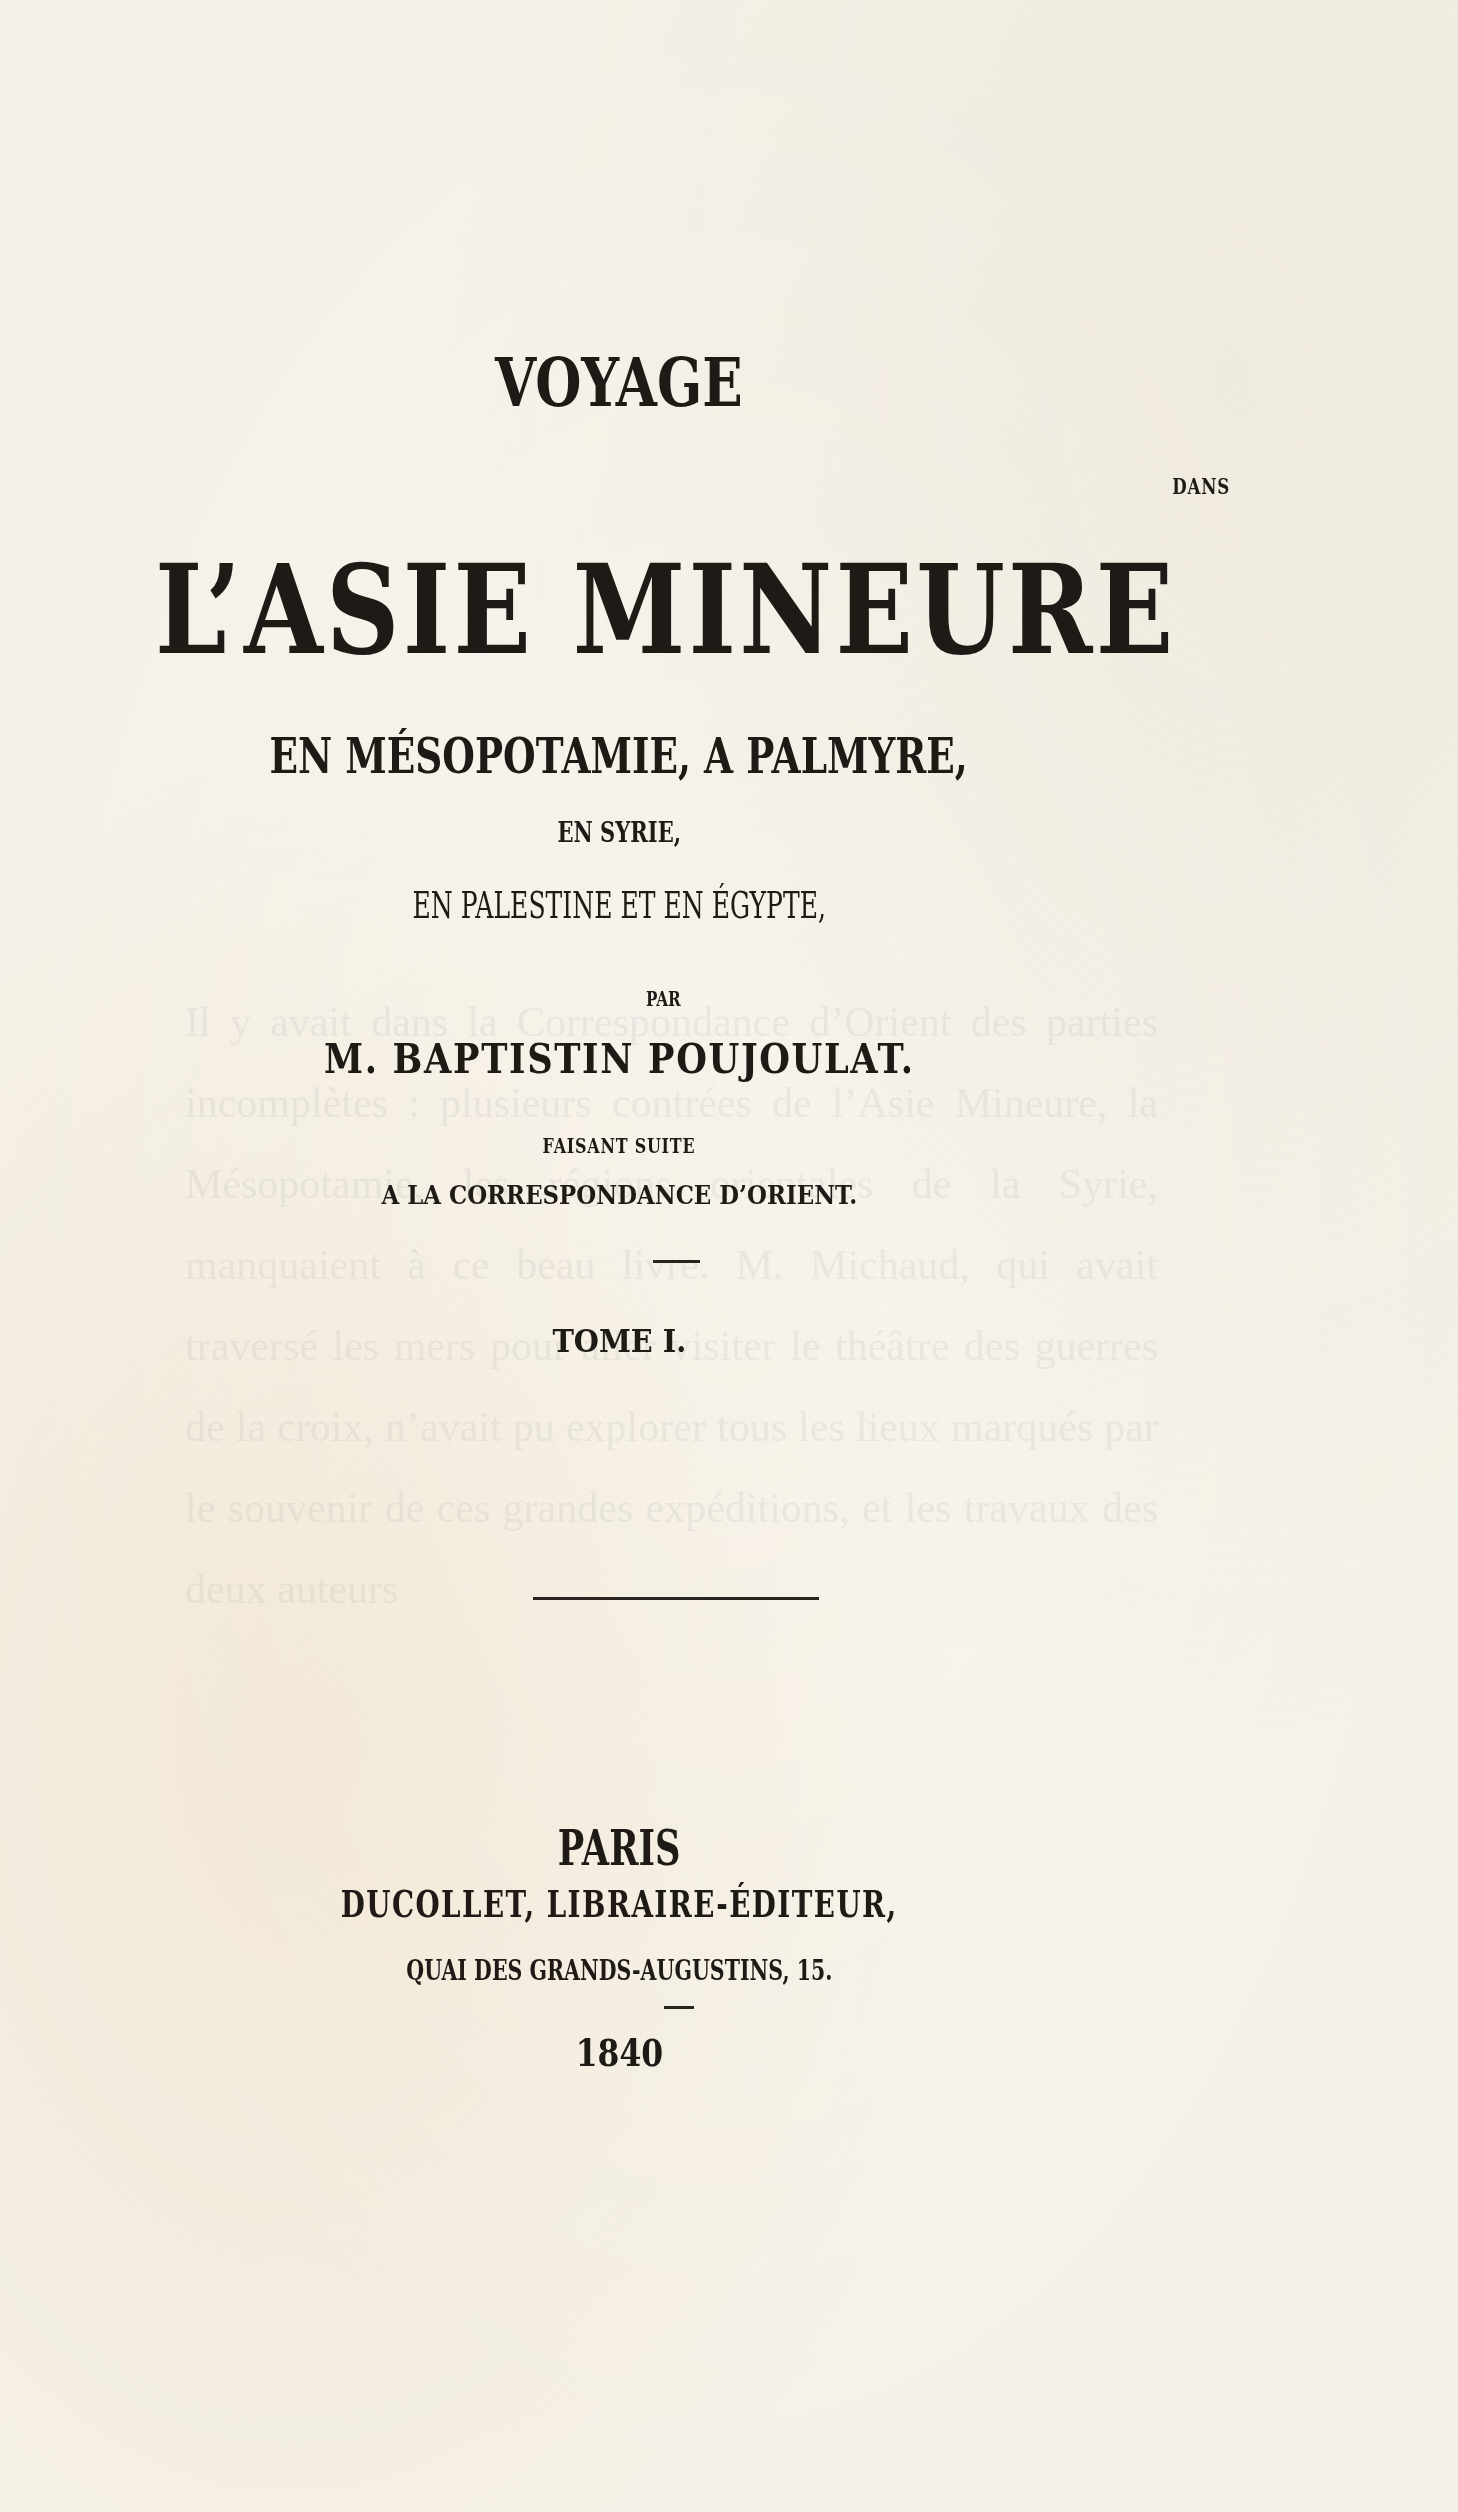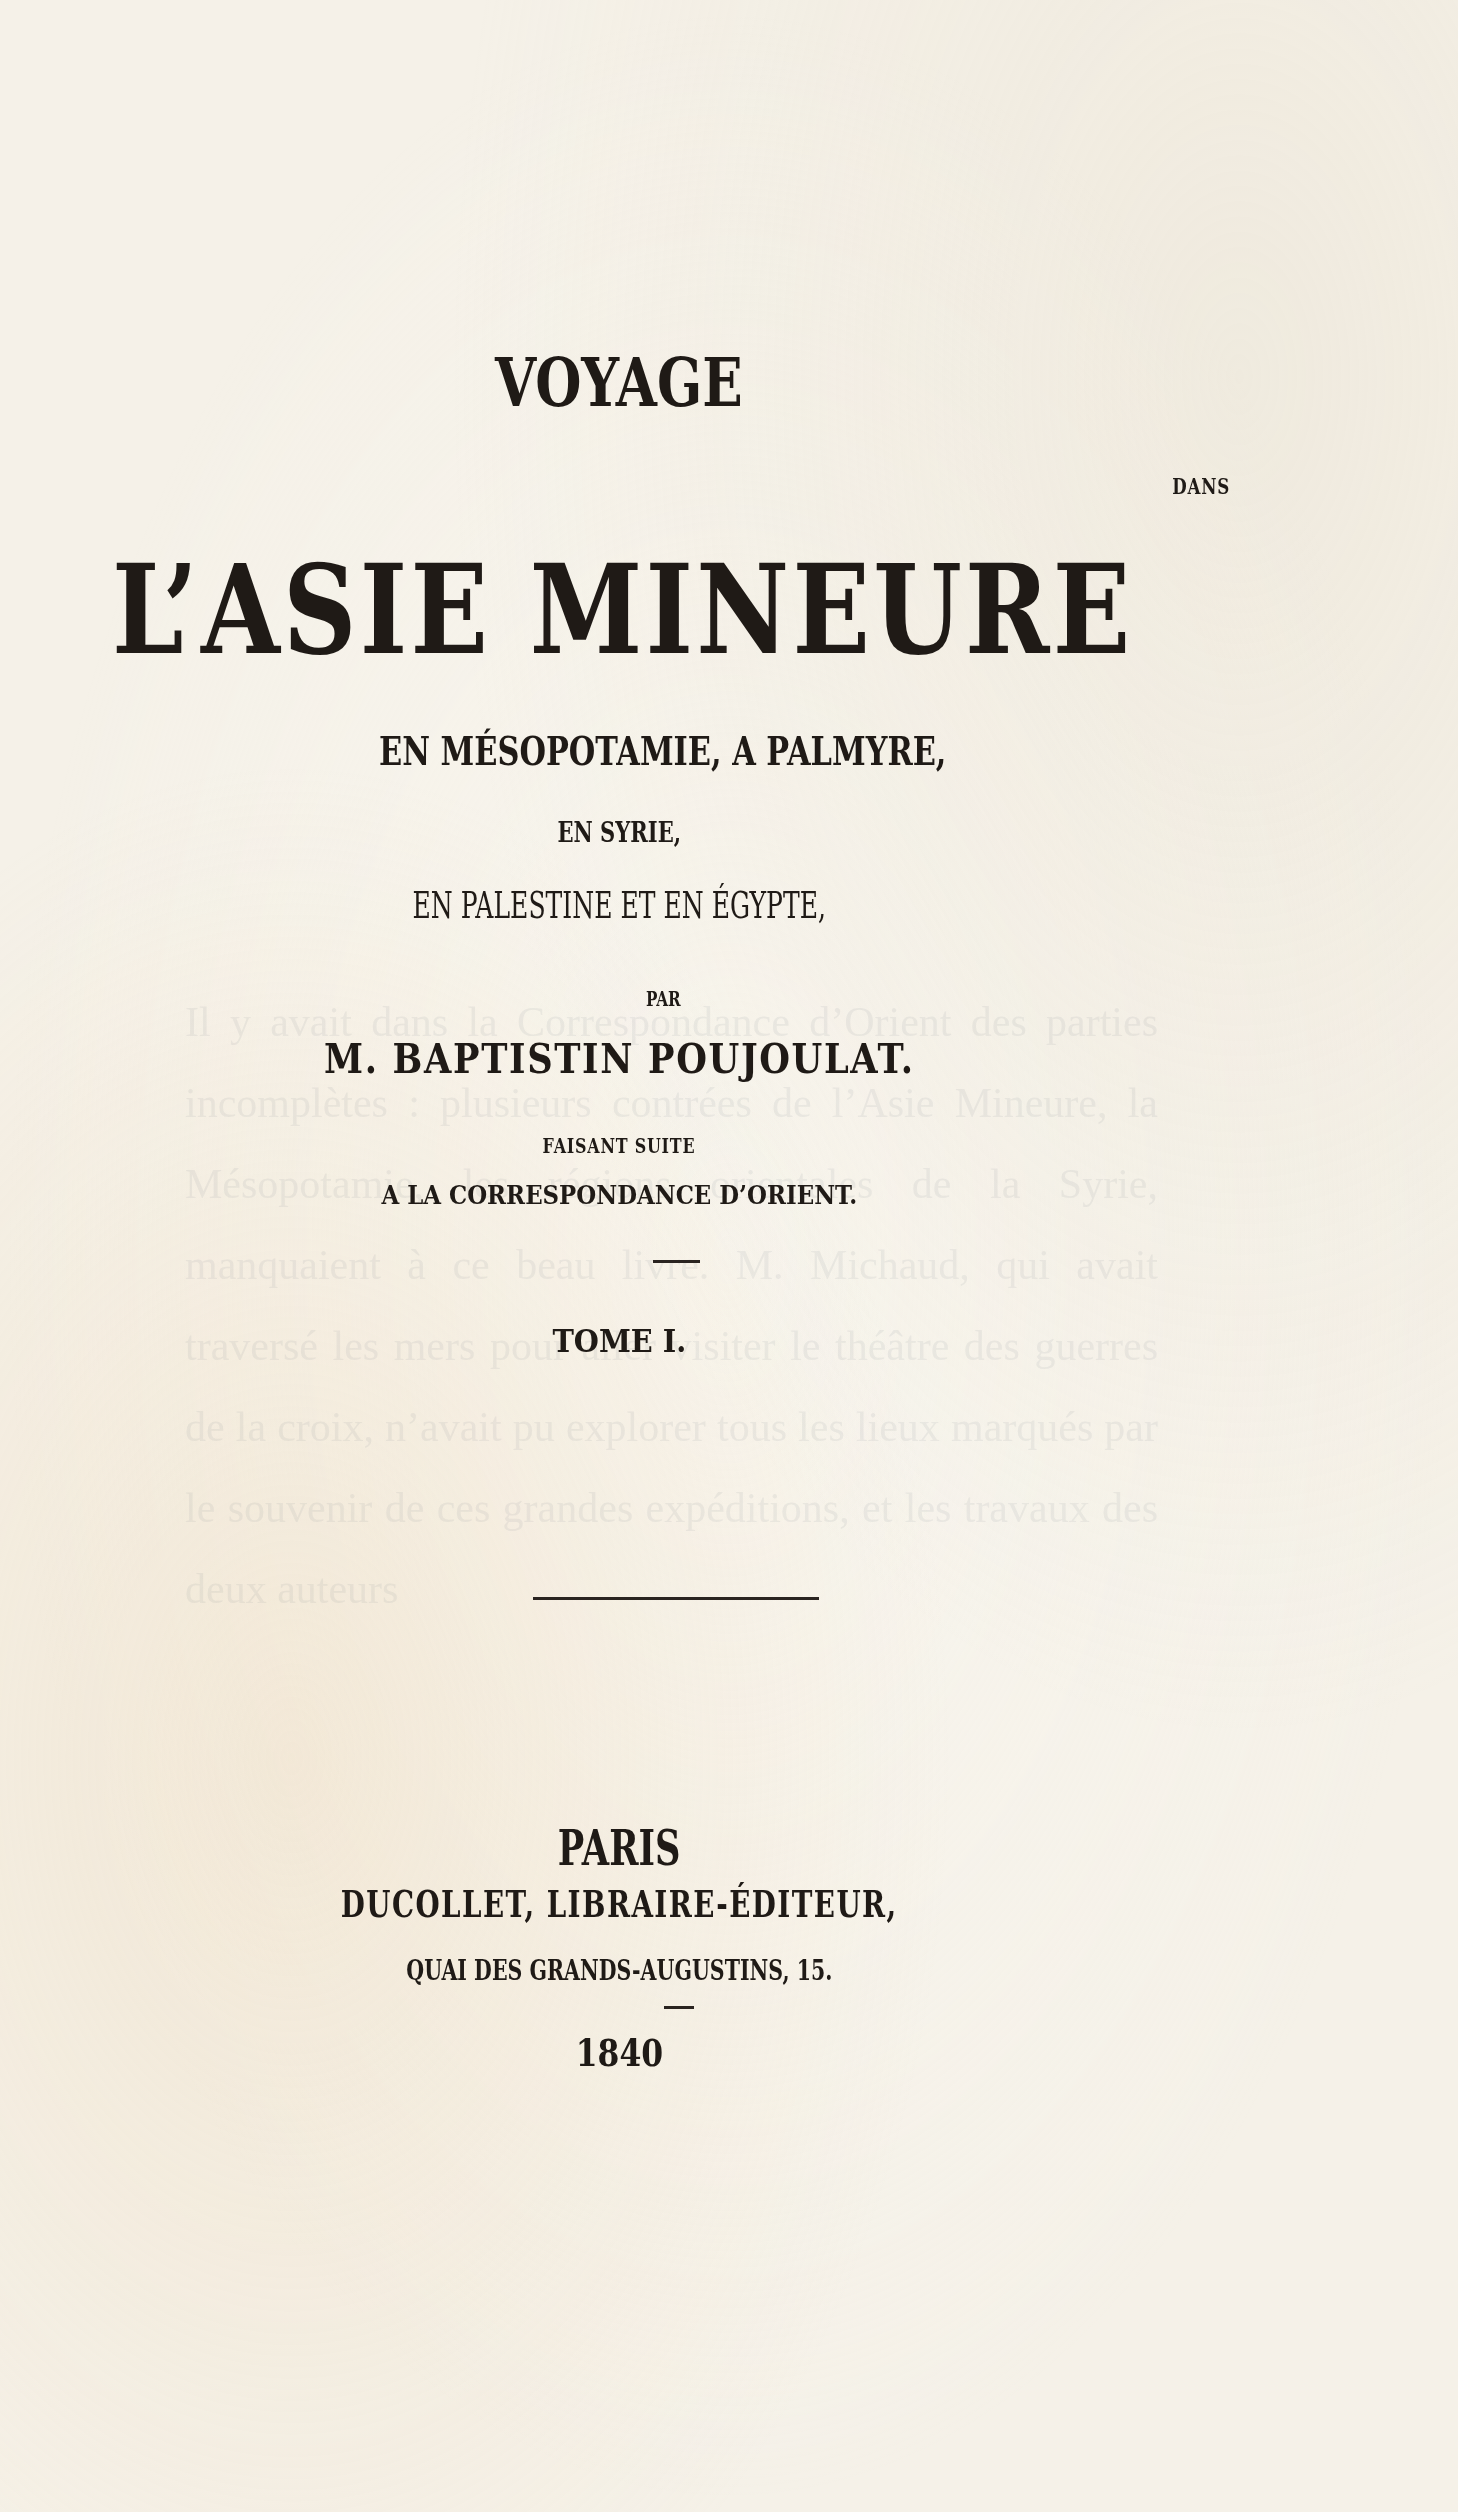--- a/index.html
+++ b/index.html
@@ -27,23 +27,23 @@
 </style>
 </head>
 <body>
 
 <div class="ghost">Il y avait dans la Correspondance d’Orient des parties incomplètes : plusieurs contrées de l’Asie Mineure, la Mésopotamie, les régions orientales de la Syrie, manquaient à ce beau livre. M. Michaud, qui avait traversé les mers pour aller visiter le théâtre des guerres de la croix, n’avait pu explorer tous les lieux marqués par le souvenir de ces grandes expéditions, et les travaux des deux auteurs</div>
 
 <div class="line" style="top:342px;font-size:68px;"><span class="condensed">VOYAGE</span></div>
 
 <div class="line" style="top:474px;font-size:21.4px;letter-spacing:1px;text-align:right;"><span class="condensed">DANS</span></div>
 
-<div class="line" style="top:537px;font-size:124px;letter-spacing:3.9px;"><span class="condensed" style="transform:scaleX(0.82);">L’ASIE MINEURE</span></div>
+<div class="line" style="top:537px;font-size:124px;letter-spacing:3.9px;padding-left:43px;"><span class="condensed" style="transform:scaleX(0.82);">L’ASIE MINEURE</span></div>
 
-<div class="line" style="top:728px;font-size:39px;margin-left:44px;"><span class="condensed">EN MÉSOPOTAMIE, A PALMYRE,</span></div>
+<div class="line" style="top:728px;font-size:48px;"><span class="condensed">EN MÉSOPOTAMIE, A PALMYRE,</span></div>
 
 <div class="line" style="top:817px;font-size:27px;"><span class="condensed">EN SYRIE,</span></div>
 
 <div class="line" style="top:883px;font-size:38px;font-weight:normal;"><span class="condensed" style="transform:scaleX(0.66);">EN PALESTINE ET EN ÉGYPTE,</span></div>
 
 <div class="line" style="top:988px;font-size:19.5px;margin-left:44px;"><span class="condensed">PAR</span></div>
 
 <div class="line" style="top:1035px;font-size:41px;letter-spacing:1.9px;"><span class="condensed" style="transform:scaleX(0.86);">M. BAPTISTIN POUJOULAT.</span></div>
 
 <div class="line" style="top:1134px;font-size:20.4px;letter-spacing:1px;"><span class="condensed">FAISANT SUITE</span></div>

